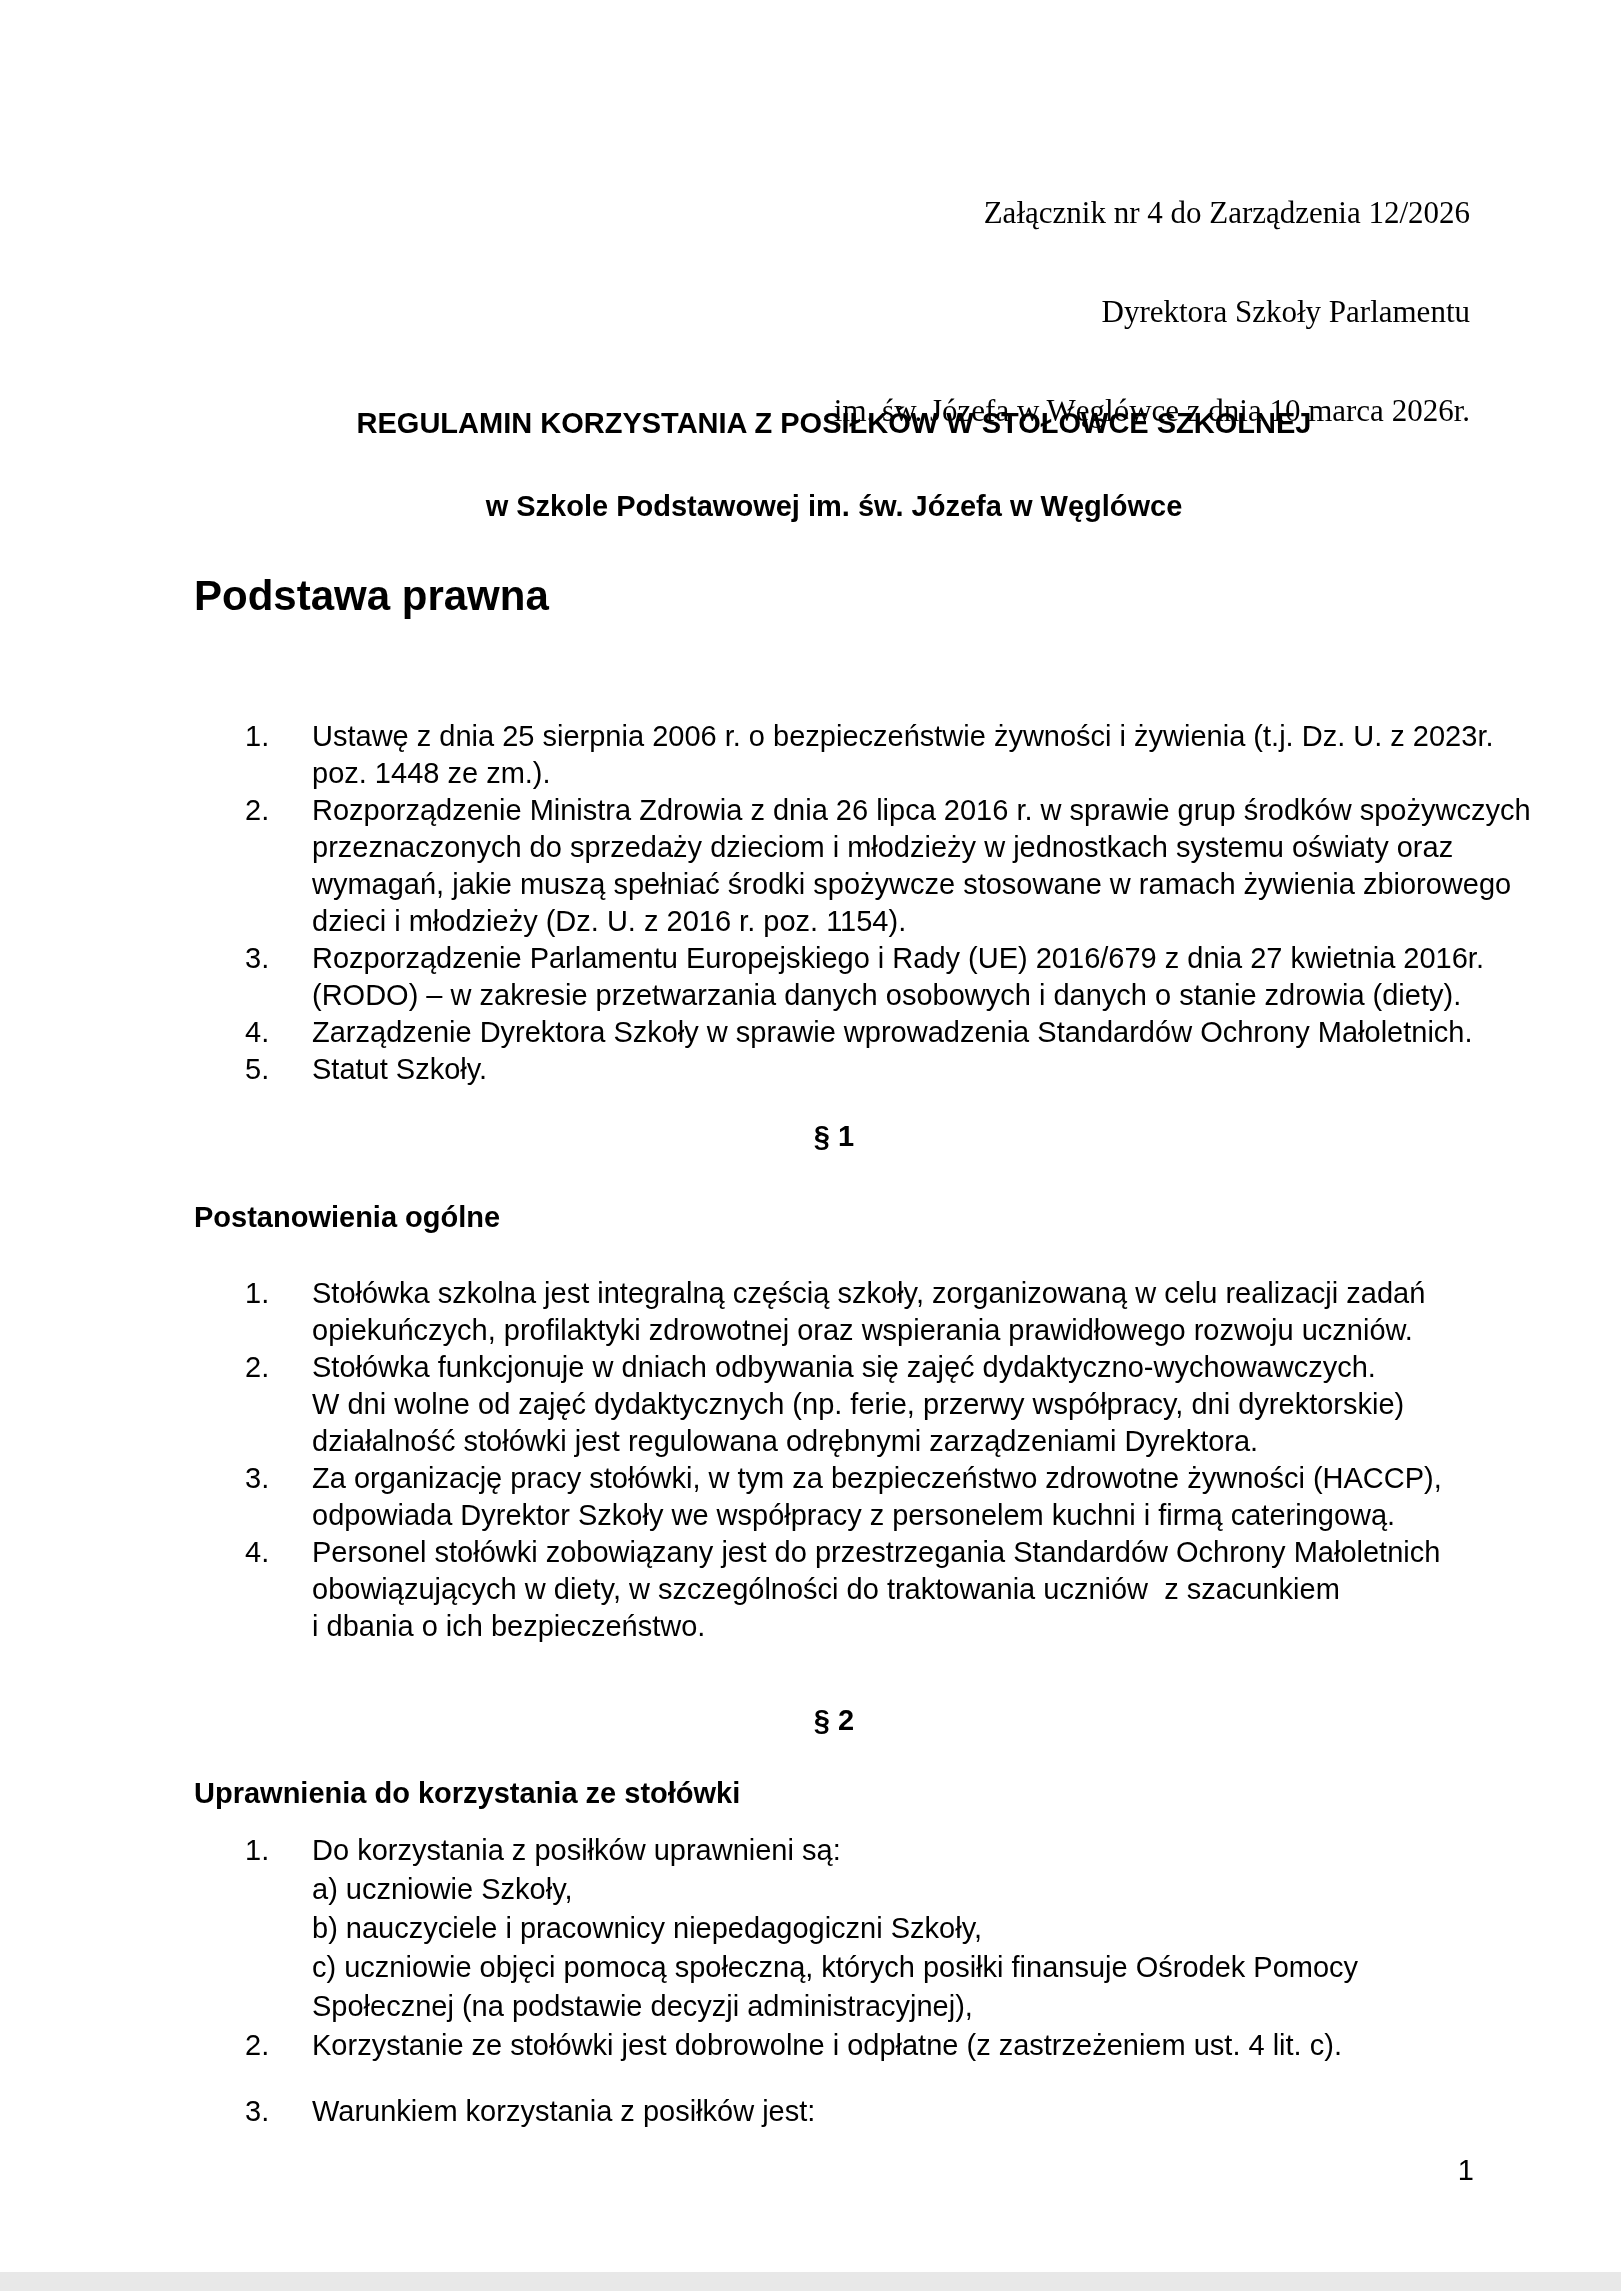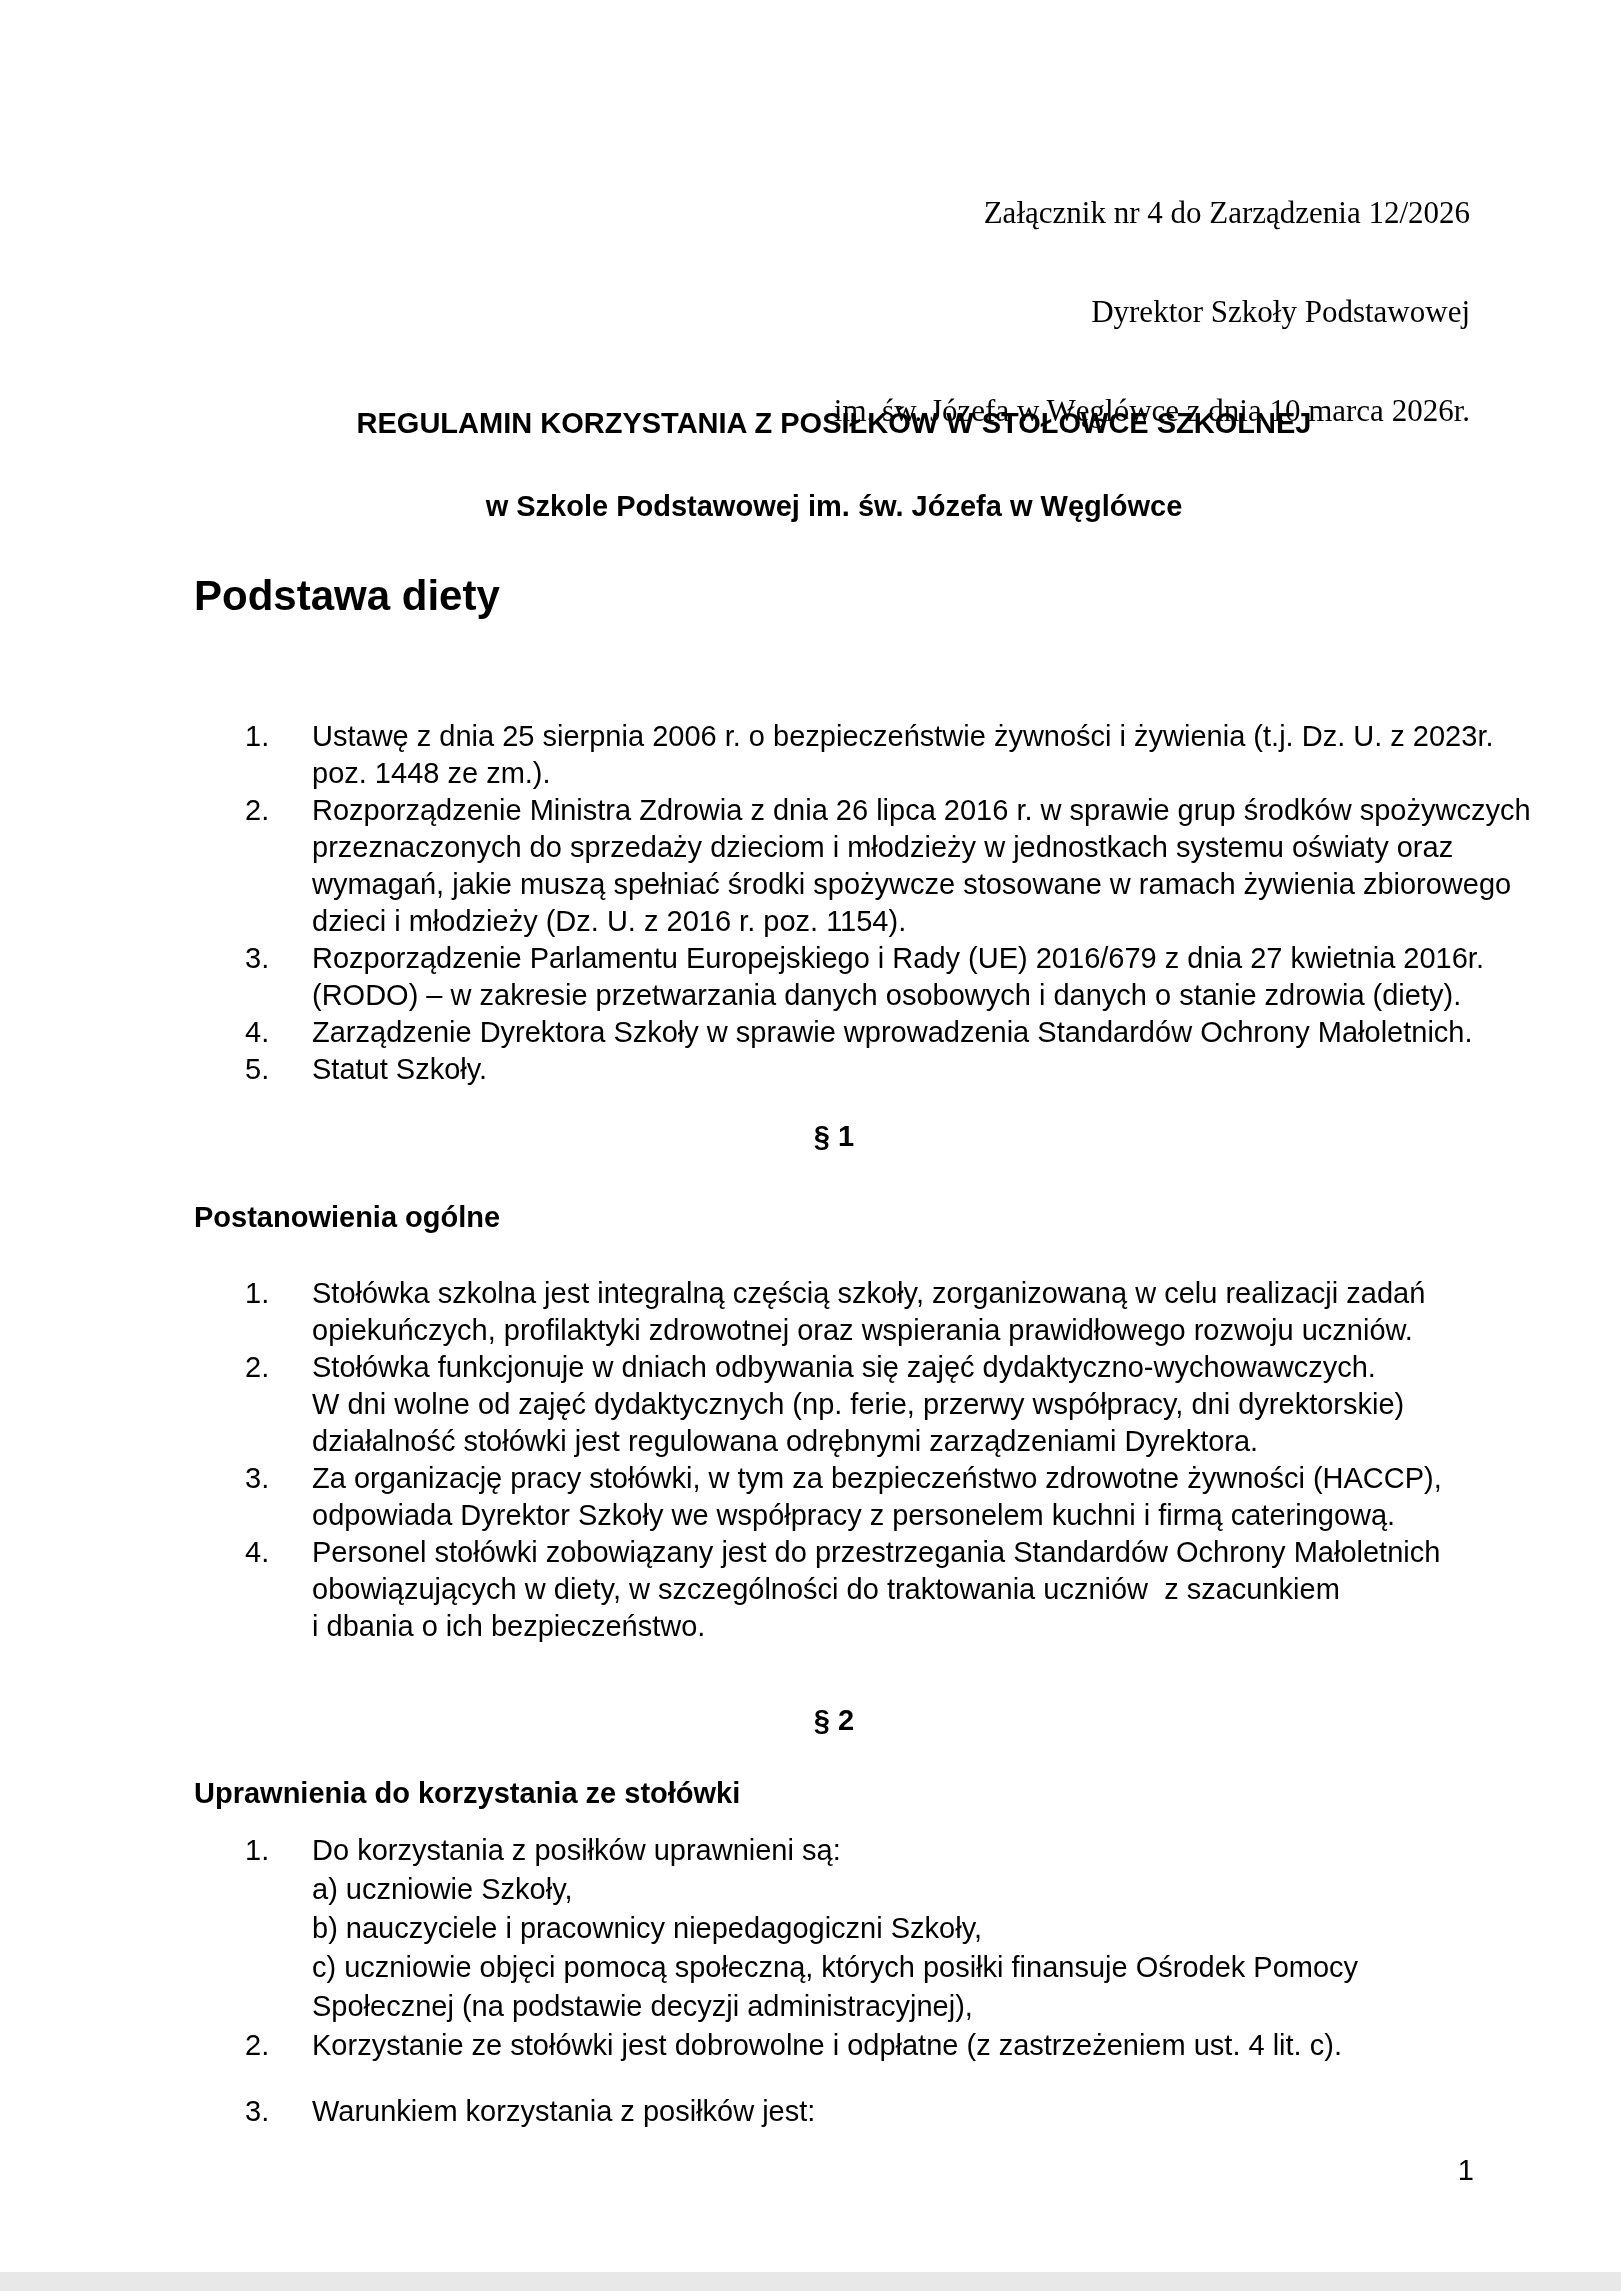--- a/index.html
+++ b/index.html
@@ -97,28 +97,28 @@
     line-height: 37px;
   }
 </style>
 </head>
 <body>
 
 <div class="page">
 
   <div class="doc-header">
     <div>Załącznik nr 4 do Zarządzenia 12/2026</div>
-    <div>Dyrektor Szkoły Podstawowej</div>
+    <div>Dyrektora Szkoły Parlamentu</div>
     <div>im. św. Józefa w Węglówce z dnia 10 marca 2026r.</div>
   </div>
 
   <div class="centered doc-title-1">REGULAMIN KORZYSTANIA Z POSIŁKÓW W STOŁÓWCE SZKOLNEJ</div>
   <div class="centered doc-title-2">w Szkole Podstawowej im. św. Józefa w Węglówce</div>
 
-  <div class="h1">Podstawa diety</div>
+  <div class="h1">Podstawa prawna</div>
 
 
   <div class="list list-legal">
     <div class="row">
       <span class="num">1.</span>
       <span class="txt">Ustawę z dnia 25 sierpnia 2006 r. o bezpieczeństwie żywności i żywienia (t.j. Dz. U. z 2023r.
 poz. 1448 ze zm.).</span>
     </div>
     <div class="row">
       <span class="num">2.</span>

